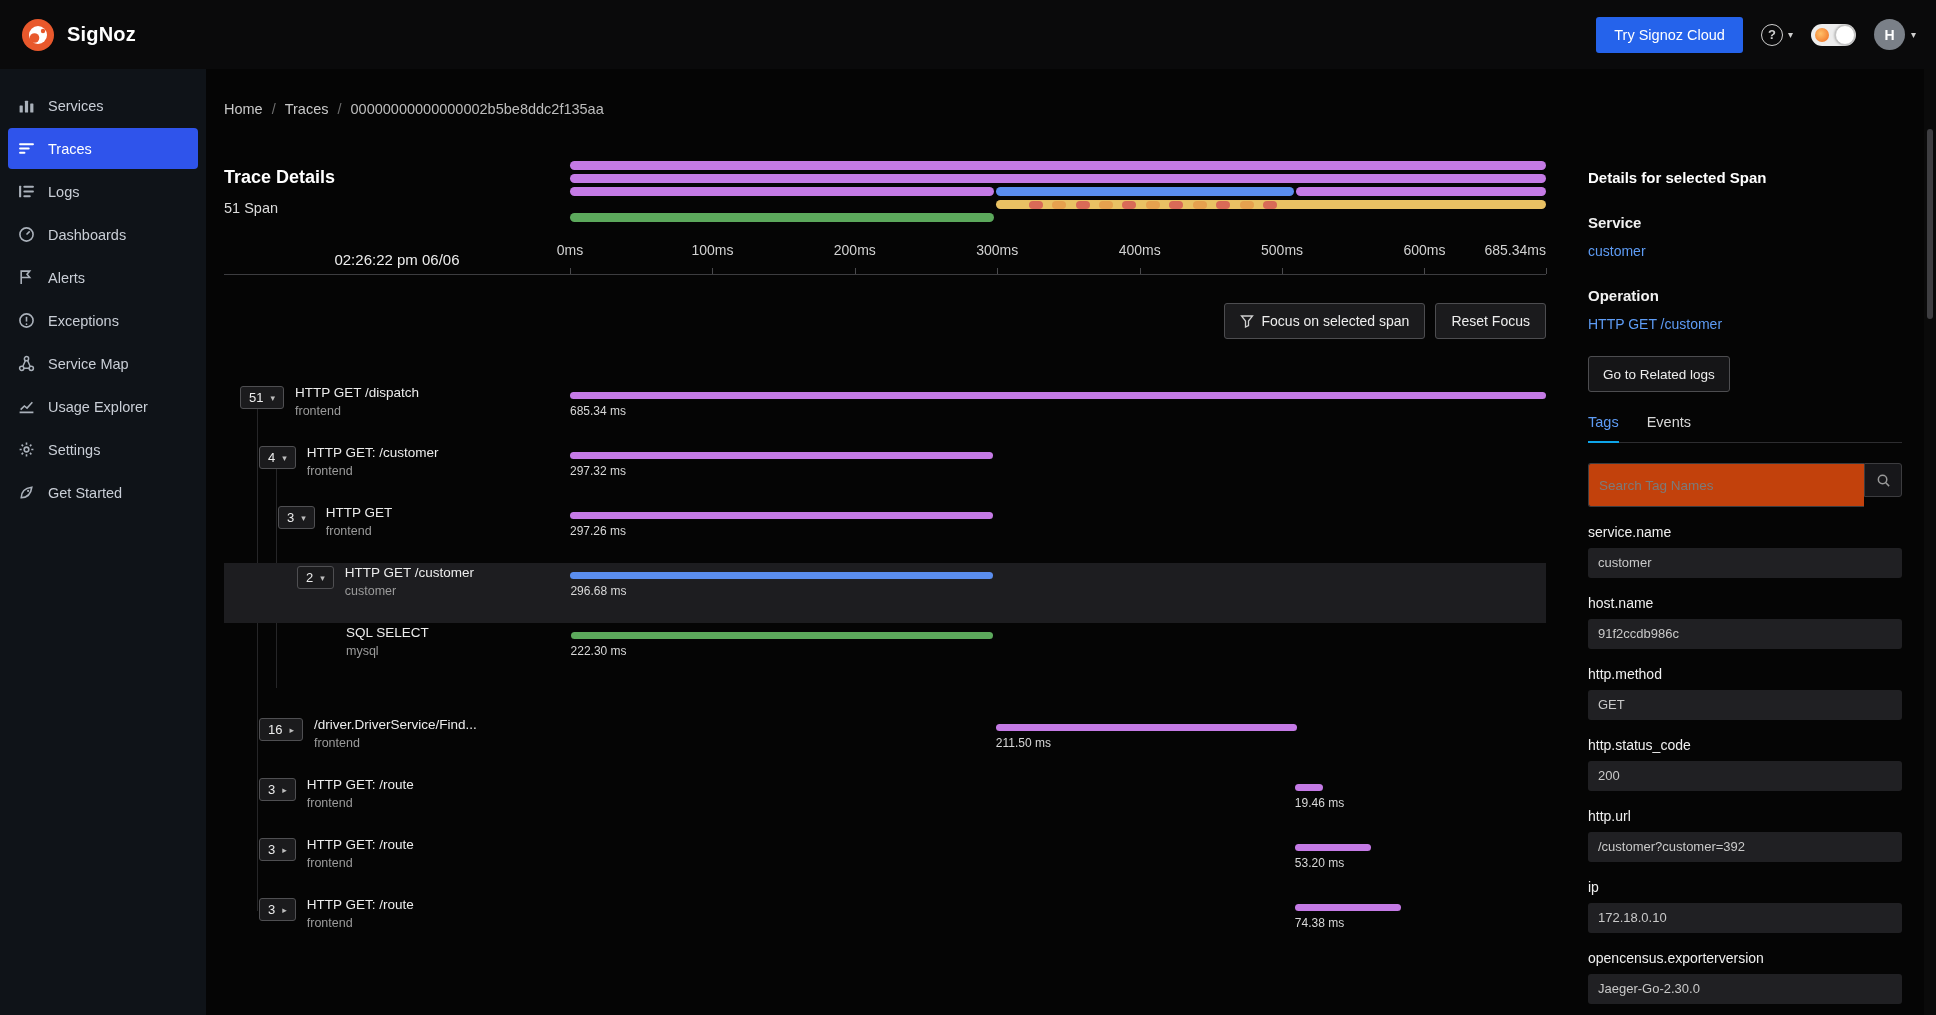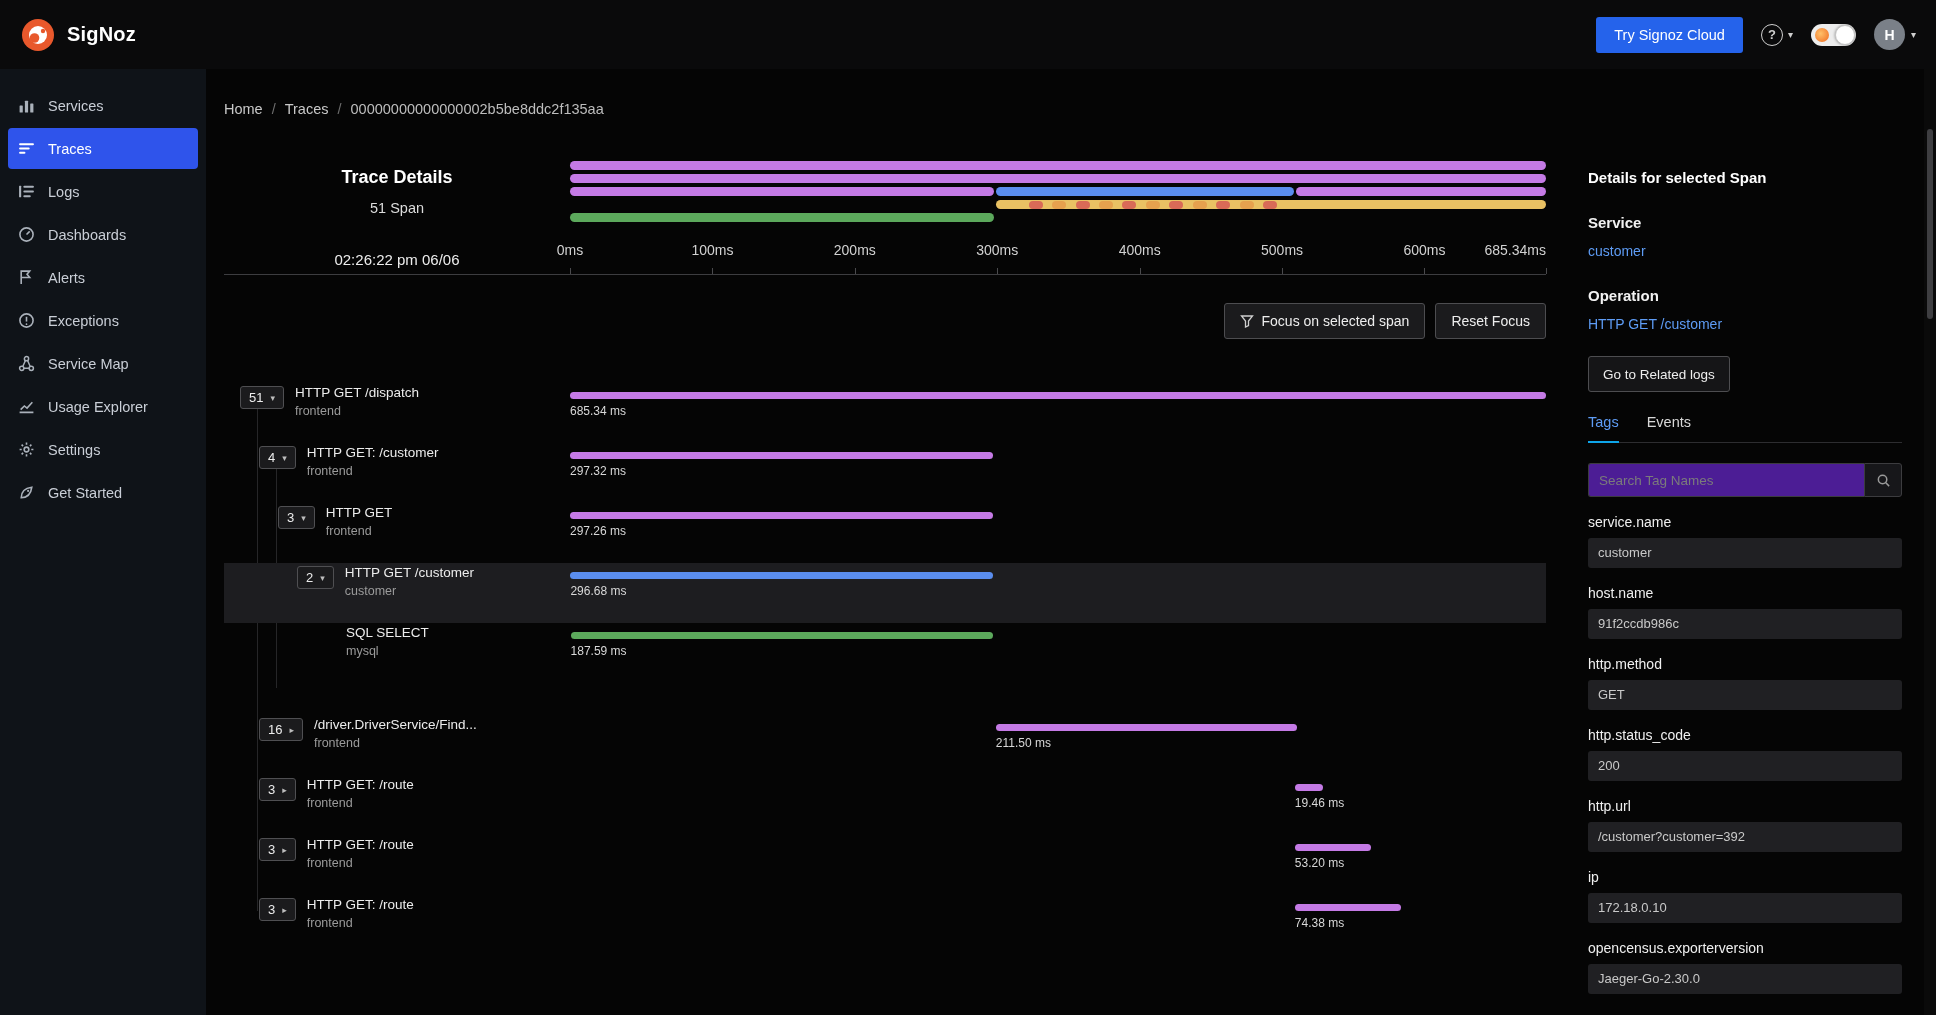--- a/index.html
+++ b/index.html
@@ -36,21 +36,21 @@
   .collapse-row{display:flex;justify-content:center;align-items:center;height:40px;color:#9aa0a8;font-size:20px;cursor:pointer;margin-top:6px}
 
   
   .main{position:absolute;top:69px;left:206px;right:372px;bottom:0;padding:0 18px;overflow:hidden}
   .breadcrumb{margin-top:32px;font-size:14.5px;color:#c9c9c9;display:flex;gap:9px;align-items:center}
   .bc-sep{color:#6d6d6d}
   .bc-item{cursor:pointer}
   .bc-id{color:#bdbdbd;cursor:default}
 
   .trace-header{display:flex;margin-top:42px}
-  .trace-meta{width:346px;text-align:center;padding-top:8px}
+  .trace-meta{width:346px;padding-top:8px}
   .trace-title{font-size:18px;font-weight:700;color:#fff}
   .trace-count{font-size:14.5px;color:#dcdcdc;margin-top:12px}
   .minimap{flex:1;display:flex;flex-direction:column;gap:4px;padding-top:2px;cursor:crosshair}
   .mm-row{position:relative;height:9px}
   .mm-seg{position:absolute;top:0;height:9px;border-radius:4.5px}
   .mm-dot{position:absolute;top:0.5px;width:14px;height:8px;border-radius:4px}
 
   .axis-row{display:flex;margin-top:20px;border-bottom:1px solid #3d3d40;padding-bottom:0}
   .timestamp{width:346px;text-align:center;font-size:15px;color:#ededed;align-self:flex-end;padding-bottom:6px}
   .axis{flex:1;position:relative;height:32px}
@@ -81,21 +81,21 @@
   
   .details{position:absolute;top:69px;right:12px;bottom:0;width:360px;padding:100px 22px 0 24px;overflow:hidden}
   .details-title{font-size:15px;font-weight:700;color:#fff}
   .sec-label{font-size:15px;font-weight:700;color:#f2f2f2;margin-top:28px}
   .link{font-size:14px;margin-top:12px;cursor:pointer}
   .related-btn{margin-top:24px;background:#151517;border:1px solid #4d4d50;border-radius:3px;height:36px;padding:0 14px;color:#eee;font-size:13.5px;font-family:inherit;cursor:pointer}
   .tabs{display:flex;gap:28px;margin-top:22px;border-bottom:1px solid #2d2d30}
   .tab{font-size:14.5px;color:#d8d8d8;padding-bottom:11px;cursor:pointer}
   .tab.active{border-bottom:2px solid #0ea5e9;margin-bottom:-1px}
   .search-box{display:flex;margin-top:20px}
-  .search-input{flex:1;height:34px;background:#4c1d95;border:1px solid #3c3c3f;border-right:none;border-radius:3px 0 0 3px;color:#ddd;font-size:13.5px;padding:0 10px;font-family:inherit;outline:none}
+  .search-input{flex:1;height:44px;background:#c2410c;border:1px solid #3c3c3f;border-right:none;border-radius:3px 0 0 3px;color:#ddd;font-size:13.5px;padding:0 10px;font-family:inherit;outline:none}
   .search-input::placeholder{color:#7b7b7b}
   .search-btn{width:38px;height:34px;background:#17171a;border:1px solid #3c3c3f;border-radius:0 3px 3px 0;display:flex;align-items:center;justify-content:center;cursor:pointer}
   .tag-group{margin-top:17px}
   .tag-key{font-size:14px;font-weight:400;color:#f0f0f0}
   .tag-value{margin-top:8px;background:#202023;border-radius:3px;height:30px;line-height:30px;padding:0 10px;font-size:13px;color:#c9c9c9;white-space:nowrap;overflow:hidden}
 
   
   .scrollbar{position:absolute;top:69px;right:0;bottom:0;width:12px;background:#0a0a0a}
   .scroll-thumb{position:absolute;top:60px;left:3px;width:6px;height:190px;border-radius:3px;background:#3e3e41;cursor:grab}
 </style>
@@ -389,21 +389,21 @@
         <div class="span-row">
           <div class="span-label">
             <div class="span-indent" style="width:92px"></div>
             <div class="span-text" style="margin-left: 30px;">
               <div class="span-name">SQL SELECT</div>
               <div class="span-service">mysql</div>
             </div>
           </div>
           <div class="span-barcol">
             <div class="span-bar" style="left:0.058365191000087545%;width:43.267575218139896%;background:#5ca95c"></div>
-            <div class="span-duration" style="left:0.058365191000087545%">187.59 ms</div>
+            <div class="span-duration" style="left:0.058365191000087545%">222.30 ms</div>
           </div>
         </div>
         <div class="span-row gap">
           <div class="span-label">
             <div class="span-indent" style="width:35px"></div>
             <span class="span-chip">
               <span class="chip-n">16</span>
               <span class="chip-caret">▸</span>
             </span>
             <div class="span-text">

